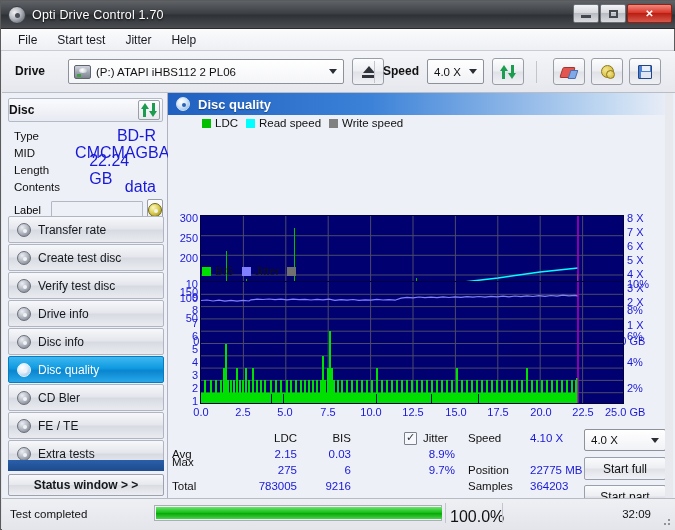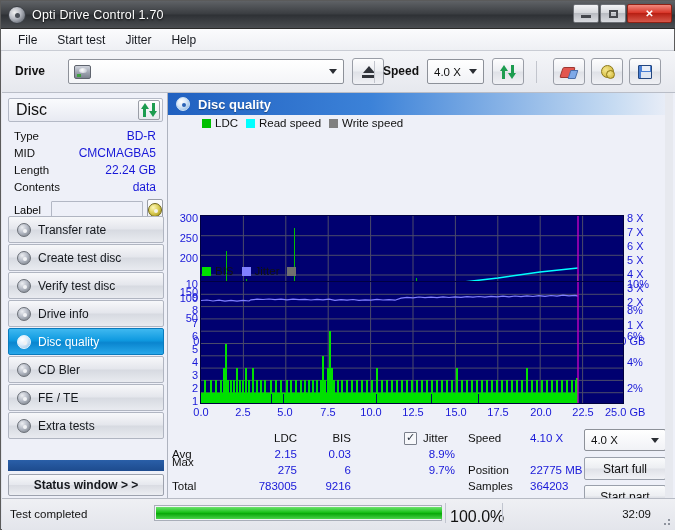--- a/index.html
+++ b/index.html
@@ -131,31 +131,31 @@
     position:absolute; left:1px; top:92px; width:166px; height:405px;
     background:#eef0f8;
     border-right:1px solid #aeb3bf;
   }
   .disc-head{
     position:absolute; left:6px; top:5px; width:155px; height:24px;
     background:linear-gradient(180deg,#fafbfd 0%,#e8eaf2 100%);
     border:1px solid #b4b9c6; border-radius:2px;
     display:flex; align-items:center;
   }
-  .disc-head .t{ font-weight:normal; font-size:16px; color:#111; margin-left:7px;}
+  .disc-head .t{ font-weight:bold; font-size:12px; color:#111; margin-left:0;}
   .disc-refresh{
     position:absolute; right:2px; top:1px; width:22px;height:20px;
     background:linear-gradient(180deg,#fdfdfe 0%,#e8eaef 100%);
     border:1px solid #9a9ea7;border-radius:2px;
     display:flex;align-items:center;justify-content:center;
   }
   .disc-rows{ position:absolute; left:0; top:34px; width:166px;}
   .drow{ display:flex; align-items:center; height:17px; padding:0 12px 0 12px;}
   .drow .k{ font-size:11.5px; color:#111;}
-  .drow .v{ margin-left:auto; font-size:12px; color:#1818d8;padding-left:40px;}
+  .drow .v{ margin-left:auto; font-size:16px; color:#1818d8;padding-left:40px;}
   .label-row{ display:flex; align-items:center; height:26px; padding:0 8px 0 12px; margin-top:2px;}
   .label-input{
     margin-left:10px; width:92px; height:19px;
     background:#eef0f8; border:1px solid #b2b7c4; border-radius:1px;
   }
   .label-btn{
     margin-left:4px; width:24px;height:22px;
     background:linear-gradient(180deg,#fdfdfe 0%,#e8eaef 100%);
     border:1px solid #9a9ea7;border-radius:2px;
     display:flex;align-items:center;justify-content:center;
@@ -284,20 +284,21 @@
     <div class="menu-item">File</div>
     <div class="menu-item">Start test</div>
     <div class="menu-item">Jitter</div>
     <div class="menu-item">Help</div>
   </div>
 
   <div class="drivebar">
     <div class="lbl-drive">Drive</div>
     <div class="drive-combo">
       <span class="drive-ico"></span>
+      <span class="drive-text">(P:)   ATAPI iHBS112   2 PL06</span>
       <span class="combo-arrow"></span>
     </div>
     <div class="tool-btn" style="left:350px;">
       <span class="eject-ico"></span>
     </div>
     <div class="sep-v" style="left:372px;"></div>
     <div class="lbl-speed">Speed</div>
     <div class="speed-combo">
       <span>4.0 X</span>
       <span class="combo-arrow"></span>
@@ -371,20 +372,24 @@
         <span class="nav-ico"></span>
         <span class="nav-label">Create test disc</span>
       </div>
       <div class="navbtn">
         <span class="nav-ico"></span>
         <span class="nav-label">Verify test disc</span>
       </div>
       <div class="navbtn">
         <span class="nav-ico"></span>
         <span class="nav-label">Drive info</span>
+      </div>
+      <div class="navbtn">
+        <span class="nav-ico"></span>
+        <span class="nav-label">Disc info</span>
       </div>
       <div class="navbtn active">
         <span class="nav-ico"></span>
         <span class="nav-label">Disc quality</span>
       </div>
       <div class="navbtn">
         <span class="nav-ico"></span>
         <span class="nav-label">CD Bler</span>
       </div>
       <div class="navbtn">

